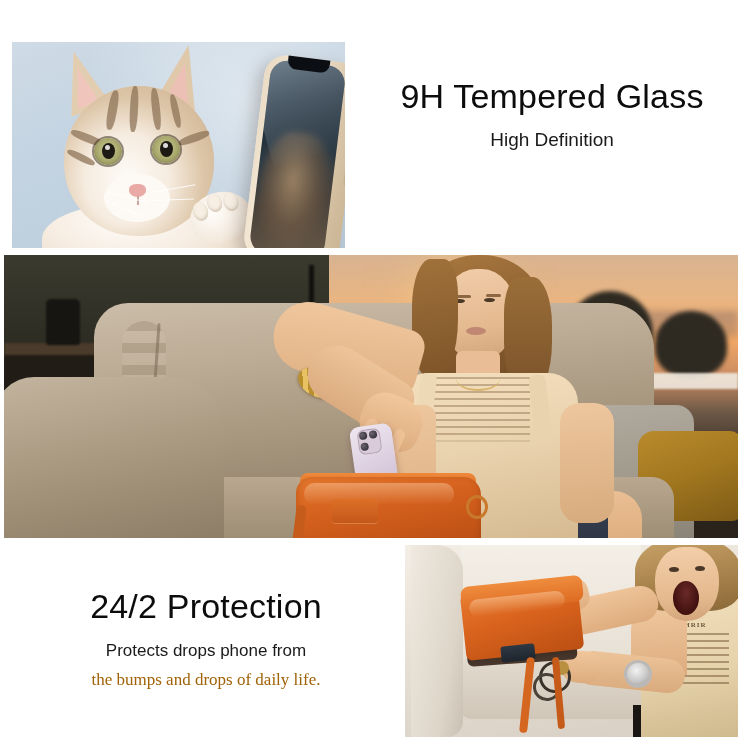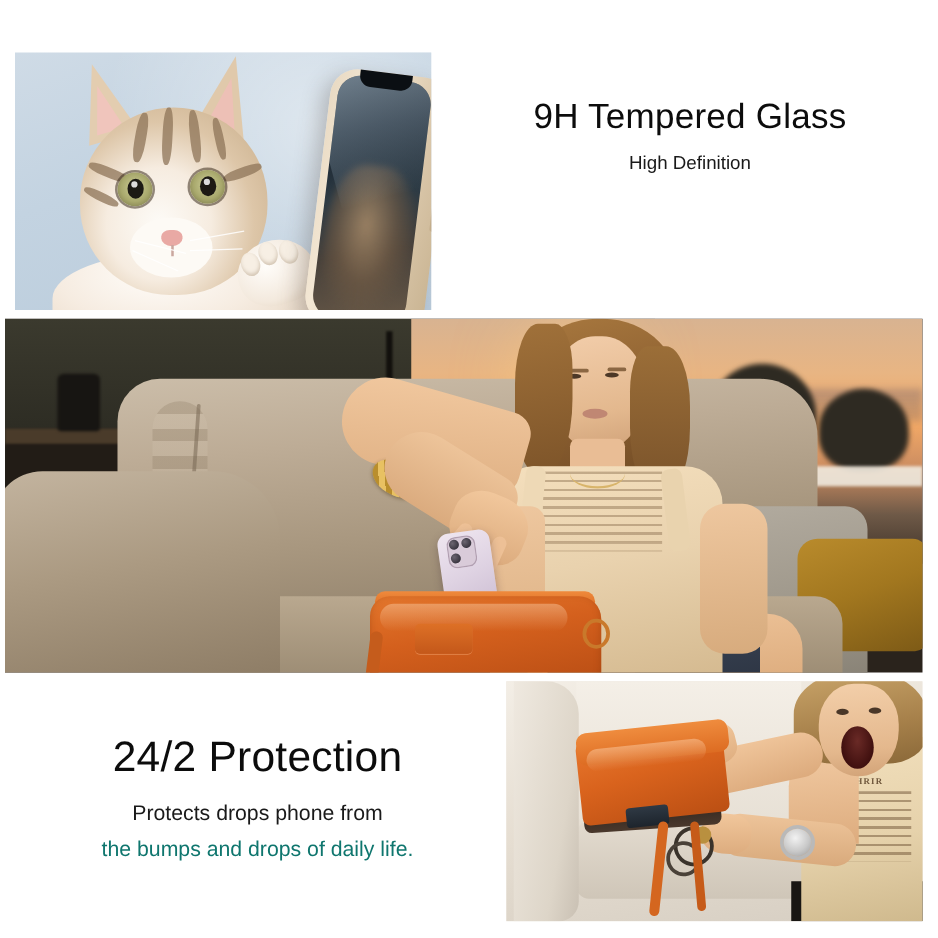--- a/index.html
+++ b/index.html
@@ -205,28 +205,28 @@
   .d-watch{position:absolute;left:222px;top:118px;width:22px;height:22px;border-radius:50%;transform:rotate(8deg);
     background:radial-gradient(circle at 40% 35%,#f2f2f2 0%,#c9c9c9 55%,#9a9a9a 100%);box-shadow:0 0 0 3px #b9b9b9;}
   .d-print{position:absolute;left:262px;top:88px;width:62px;height:56px;opacity:.55;
     background:repeating-linear-gradient(180deg, rgba(110,82,52,.9) 0 2px, rgba(110,82,52,0) 2px 7px);}
   .d-print-title{position:absolute;left:268px;top:76px;font-size:7px;letter-spacing:1px;color:rgba(90,66,40,.85);
     font-family:"Liberation Serif", serif;font-weight:700;}
 
   
   .txt-block{position:absolute;text-align:center;color:#111;}
   #text-glass{left:356px;top:78px;width:392px;}
-  #text-glass .h1{font-size:28px;line-height:1.08;font-weight:400;letter-spacing:.2px;color:#0c0c0c;}
-  #text-glass .s1{font-size:15px;margin-top:14px;color:#1a1a1a;}
+  #text-glass .h1{font-size:34px;line-height:1.08;font-weight:400;letter-spacing:.2px;color:#0c0c0c;}
+  #text-glass .s1{font-size:19px;margin-top:14px;color:#1a1a1a;}
   #text-glass .s2{font-size:17px;margin-top:8px;color:#1a1a1a;}
 
   #text-protect{left:18px;top:588px;width:376px;}
   #text-protect .h1{font-size:34px;line-height:1.08;font-weight:400;letter-spacing:.2px;color:#0c0c0c;}
   #text-protect .s1{font-size:17px;margin-top:16px;color:#1a1a1a;}
-  #text-protect .s2{font-size:17px;margin-top:9px;color:#0f766e;}
+  #text-protect .s2{font-size:17px;margin-top:9px;color:#a16207;font-family:Liberation Serif, serif;}
 </style>
 </head>
 <body>
 
 <div class="stage">
 
   <div class="photo" id="panel-cat">
     <div class="wallfade"></div>
 
     <div class="cat-ear l"></div>

